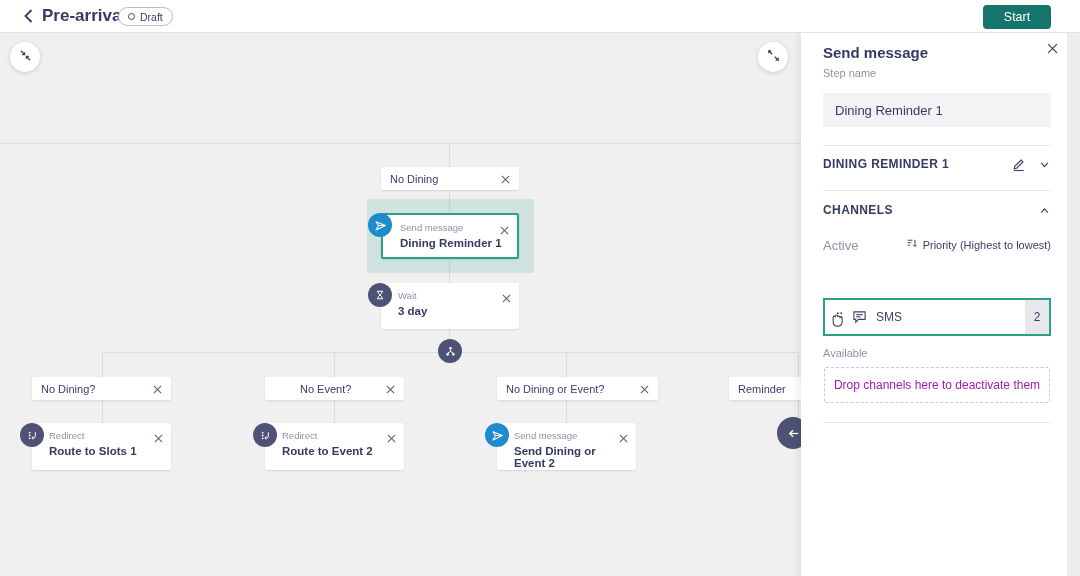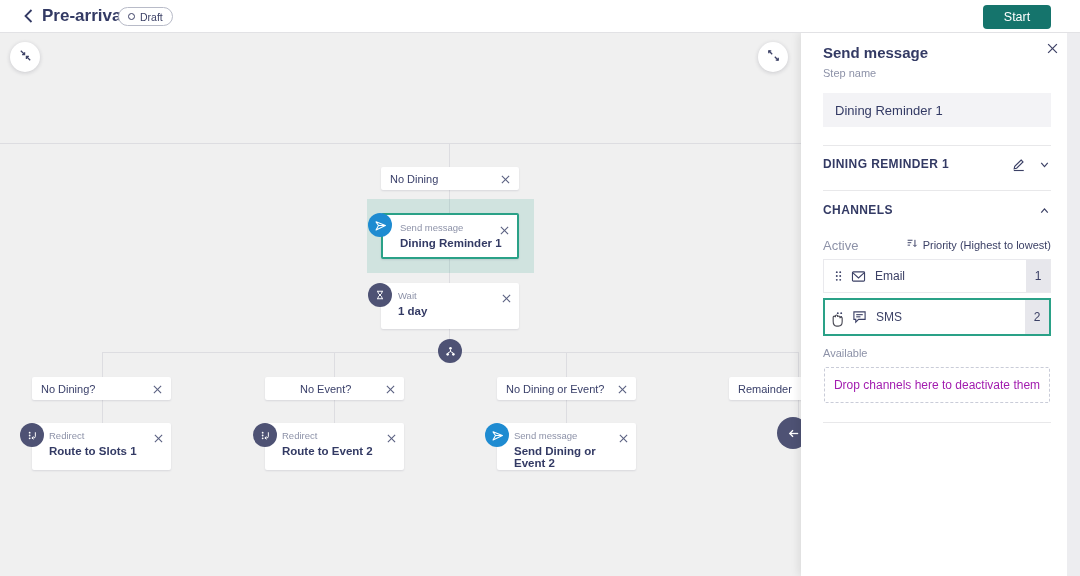--- a/index.html
+++ b/index.html
@@ -145,21 +145,21 @@
     </div>
     <span class="node-icon blue" style="left:368px; top:180px;">
       <svg width="13" height="13" viewBox="0 0 16 16" fill="none" stroke="#fff" stroke-width="1.3" stroke-linejoin="round">
         <path d="M2.5 13.5 L14 8 L2.5 3.5 L5.5 8 Z"></path>
           <line x1="5.5" y1="8" x2="14" y2="8"></line>
       </svg>
     </span>
 
     <div class="step-node" style="left:381px; top:250px;">
       <div class="step-type">Wait</div>
-      <div class="step-name">1 day</div>
+      <div class="step-name">3 day</div>
       <span class="node-close">
         <svg width="9" height="9" viewBox="0 0 10 10" stroke="#595f80" stroke-width="1.2">
             <line x1="1" y1="1" x2="9" y2="9"></line>
             <line x1="9" y1="1" x2="1" y2="9"></line>
           </svg>
       </span>
     </div>
     <span class="node-icon navy" style="left:368px; top:250px;">
       <svg width="12" height="12" viewBox="0 0 16 16" fill="none" stroke="#fff" stroke-width="1.3">
         <line x1="4" y1="3" x2="12" y2="3"></line>
@@ -189,31 +189,31 @@
     </div>
     <div class="cond-node" style="left:265px; top:344px; width:139px;padding-left:35px;">
       <span>No Event?</span>
       <span class="cond-close">
         <svg width="9" height="9" viewBox="0 0 10 10" stroke="#595f80" stroke-width="1.2">
             <line x1="1" y1="1" x2="9" y2="9"></line>
             <line x1="9" y1="1" x2="1" y2="9"></line>
           </svg>
       </span>
     </div>
-    <div class="cond-node" style="left:497px; top:344px; width:139px;">
+    <div class="cond-node" style="left:497px; top:344px; width:161px;">
       <span>No Dining or Event?</span>
       <span class="cond-close">
         <svg width="9" height="9" viewBox="0 0 10 10" stroke="#595f80" stroke-width="1.2">
             <line x1="1" y1="1" x2="9" y2="9"></line>
             <line x1="9" y1="1" x2="1" y2="9"></line>
           </svg>
       </span>
     </div>
     <div class="cond-node" style="left:729px; top:344px; width:139px;">
-      <span>Remainder</span>
+      <span>Reminder</span>
     </div>
 
     <div class="step-node" style="left:32px; top:390px; width:139px; height:47px;">
       <div class="step-type">Redirect</div>
       <div class="step-name">Route to Slots 1</div>
       <span class="node-close">
         <svg width="9" height="9" viewBox="0 0 10 10" stroke="#595f80" stroke-width="1.2">
             <line x1="1" y1="1" x2="9" y2="9"></line>
             <line x1="9" y1="1" x2="1" y2="9"></line>
           </svg>
@@ -329,40 +329,20 @@
               <line x1="2" y1="7" x2="6.5" y2="7"></line>
               <line x1="2" y1="10" x2="5" y2="10"></line>
             <line x1="11" y1="3.5" x2="11" y2="11.5"></line>
               <polyline points="9,9.7 11,11.7 13,9.7"></polyline>
           </svg>
         </span>
         <span class="priority-text">Priority (Highest to lowest)</span>
       </span>
     </div>
 
-    <div class="channel-row email">
-      <span class="drag-handle">
-        <svg width="7" height="12" viewBox="0 0 8 14" fill="#3c4166">
-          <circle cx="2" cy="2.5" r="1.1"></circle>
-            <circle cx="6" cy="2.5" r="1.1"></circle>
-          <circle cx="2" cy="7" r="1.1"></circle>
-            <circle cx="6" cy="7" r="1.1"></circle>
-          <circle cx="2" cy="11.5" r="1.1"></circle>
-            <circle cx="6" cy="11.5" r="1.1"></circle>
-        </svg>
-      </span>
-      <span class="chan-icon">
-        <svg width="15" height="13" viewBox="0 0 16 14" fill="none" stroke="#3c4166" stroke-width="1.2">
-          <rect x="1.5" y="2" width="13" height="10" rx="1"></rect>
-            <polyline points="2,3 8,8.5 14,3"></polyline>
-        </svg>
-      </span>
-      <span class="chan-name">Email</span>
-      <span class="prio-cell">1</span>
-    </div>
 
     <div class="channel-row sms">
       <span class="drag-handle">
         <svg width="7" height="12" viewBox="0 0 8 14" fill="#3c4166">
           <circle cx="2" cy="2.5" r="1.1"></circle>
             <circle cx="6" cy="2.5" r="1.1"></circle>
           <circle cx="2" cy="7" r="1.1"></circle>
             <circle cx="6" cy="7" r="1.1"></circle>
           <circle cx="2" cy="11.5" r="1.1"></circle>
             <circle cx="6" cy="11.5" r="1.1"></circle>

